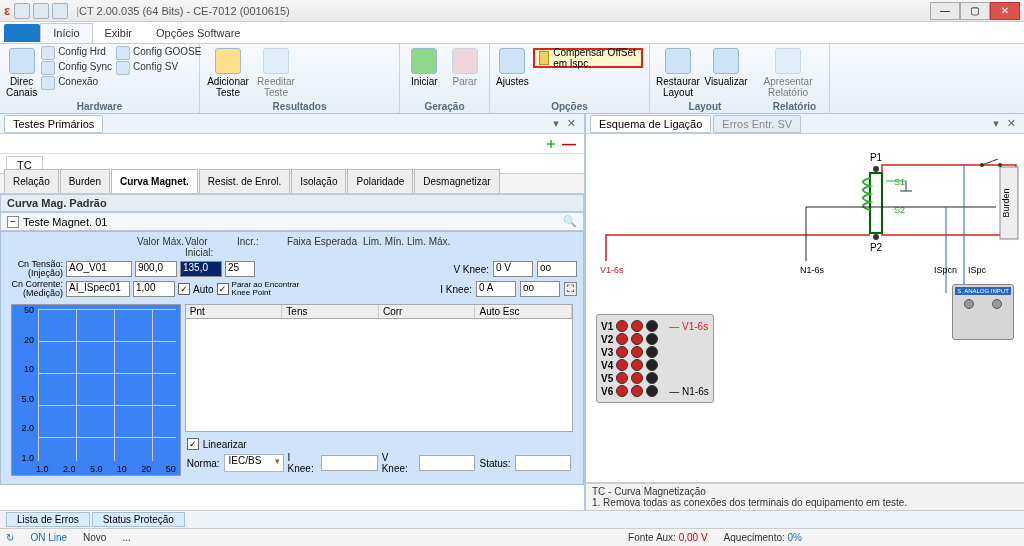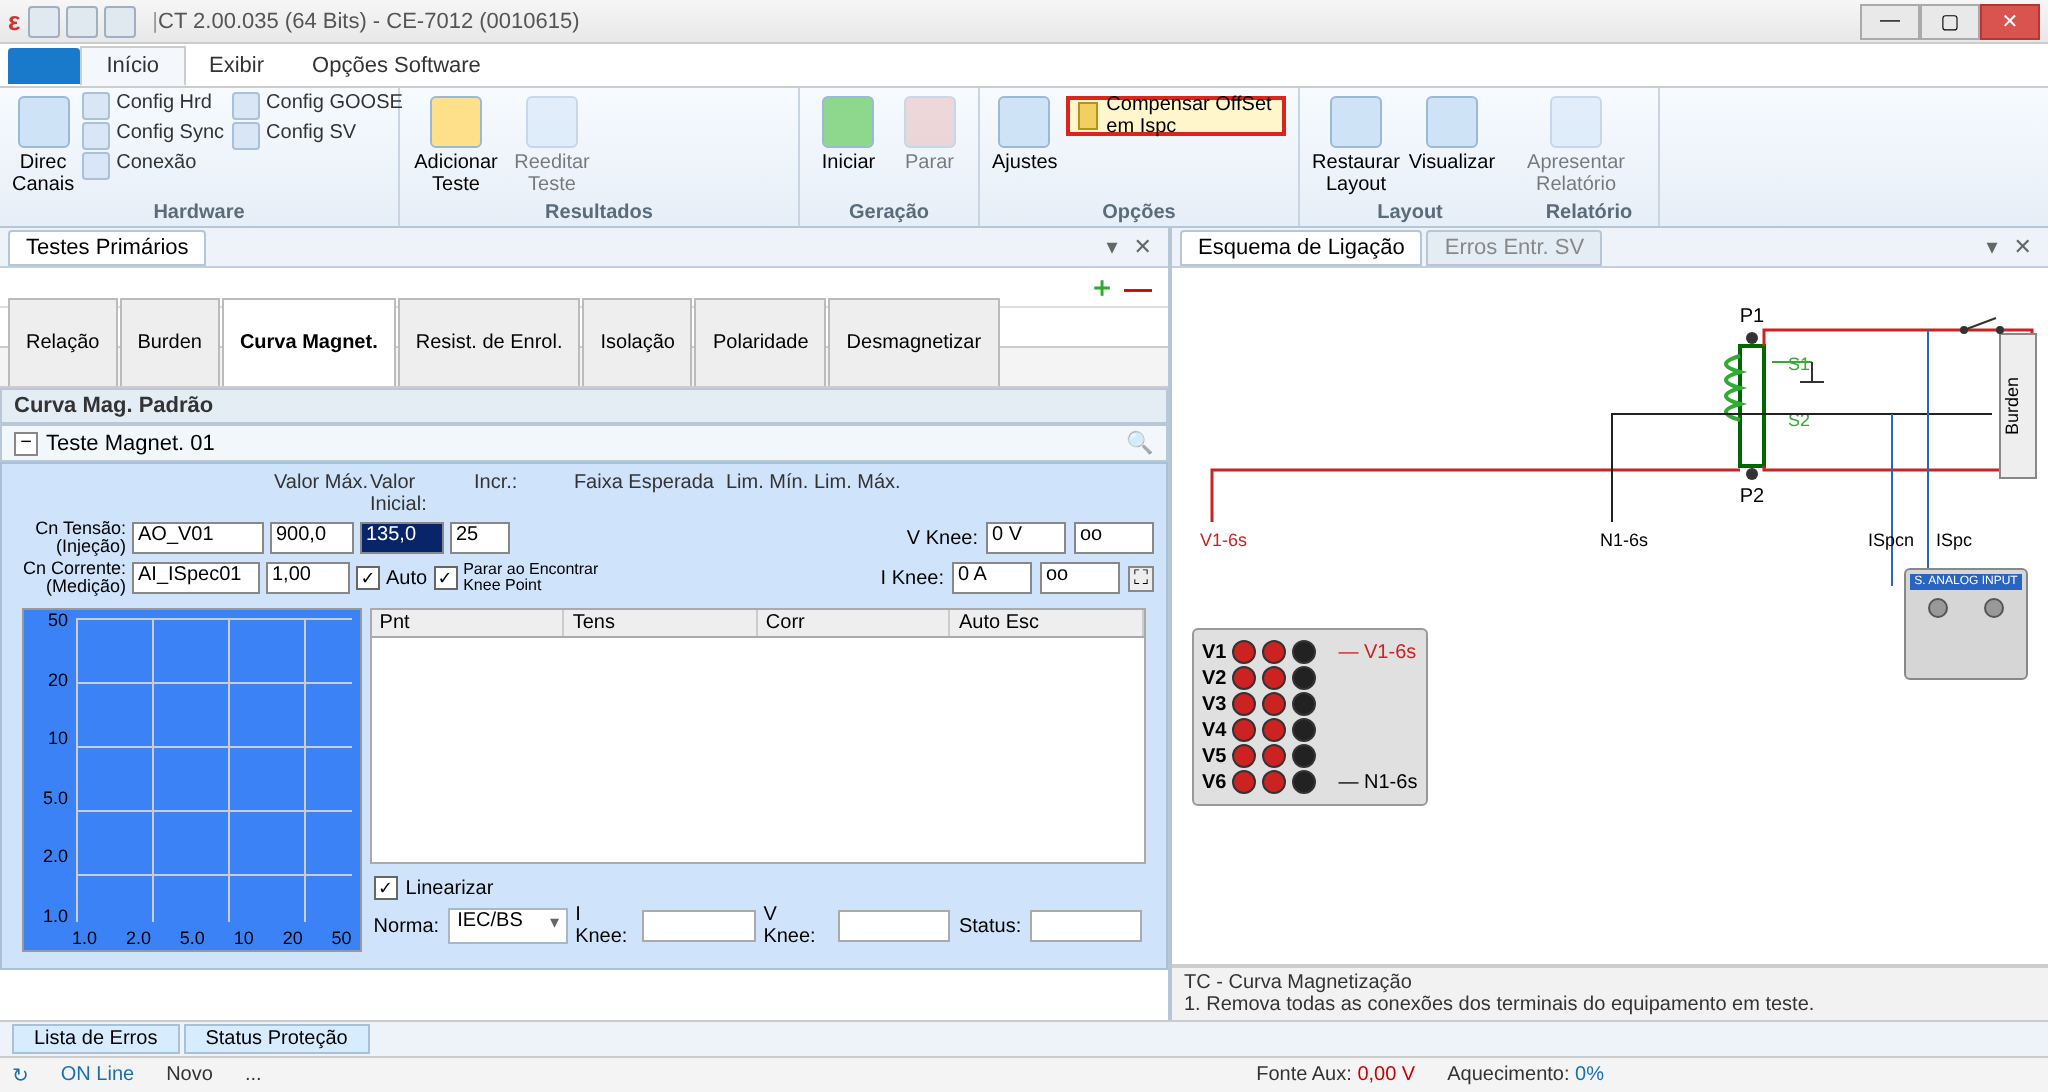--- a/index.html
+++ b/index.html
@@ -50,21 +50,21 @@
 .panel-tabs .pin { color: #666; margin: 0 4px; }
 
 .add-row { height: 20px; border-bottom: 1px solid #ddd; display:flex; justify-content:flex-end; align-items:center; padding-right:8px; gap:4px; font-size:14px;}
 .add-row .plus { color:#3a3; font-weight:bold; }
 .add-row .minus { color:#c00; font-weight:bold; }
 
 .tc-tabs1 { height: 20px; display:flex; align-items:flex-end; padding-left:6px; border-bottom:1px solid #ccc; }
 .tc-tabs1 .t { padding:2px 10px; border:1px solid #ccc; border-bottom:none; background:#fff; font-size:11px; }
 
 .tc-tabs2 { height: 20px; display:flex; border-bottom:1px solid #ccc; background:#f4f4f4; padding-left:4px; align-items:flex-end;}
-.tc-tabs2 .t { padding:16px 8px; border:1px solid #bbb; border-bottom:none; font-size:10px; background:#eee; margin-right:1px;}
+.tc-tabs2 .t { padding:6px 8px; border:1px solid #bbb; border-bottom:none; font-size:10px; background:#eee; margin-right:1px;}
 .tc-tabs2 .t.active { background:#fff; font-weight:bold; }
 
 .section-title { background:#e4ecf4; border:1px solid #b8c8d8; padding:2px 6px; font-size:11px; font-weight:bold; color:#333; }
 .test-row { border:1px solid #b8c8d8; background:#f2f7fc; padding:2px 6px; display:flex; align-items:center; gap:4px; font-size:11px;}
 .test-row .box { width:12px; height:12px; background:#fff; border:1px solid #888; display:flex; align-items:center; justify-content:center; font-size:10px;}
 
 .params { background:#cfe3fa; border:1px solid #a8c0d8; padding:4px 6px; font-size:10px; }
 .params .hdr { display:flex; color:#333; margin-bottom:2px; }
 .params .hdr span { display:inline-block; }
 .params .row { display:flex; align-items:center; gap:3px; margin-bottom:2px;}

